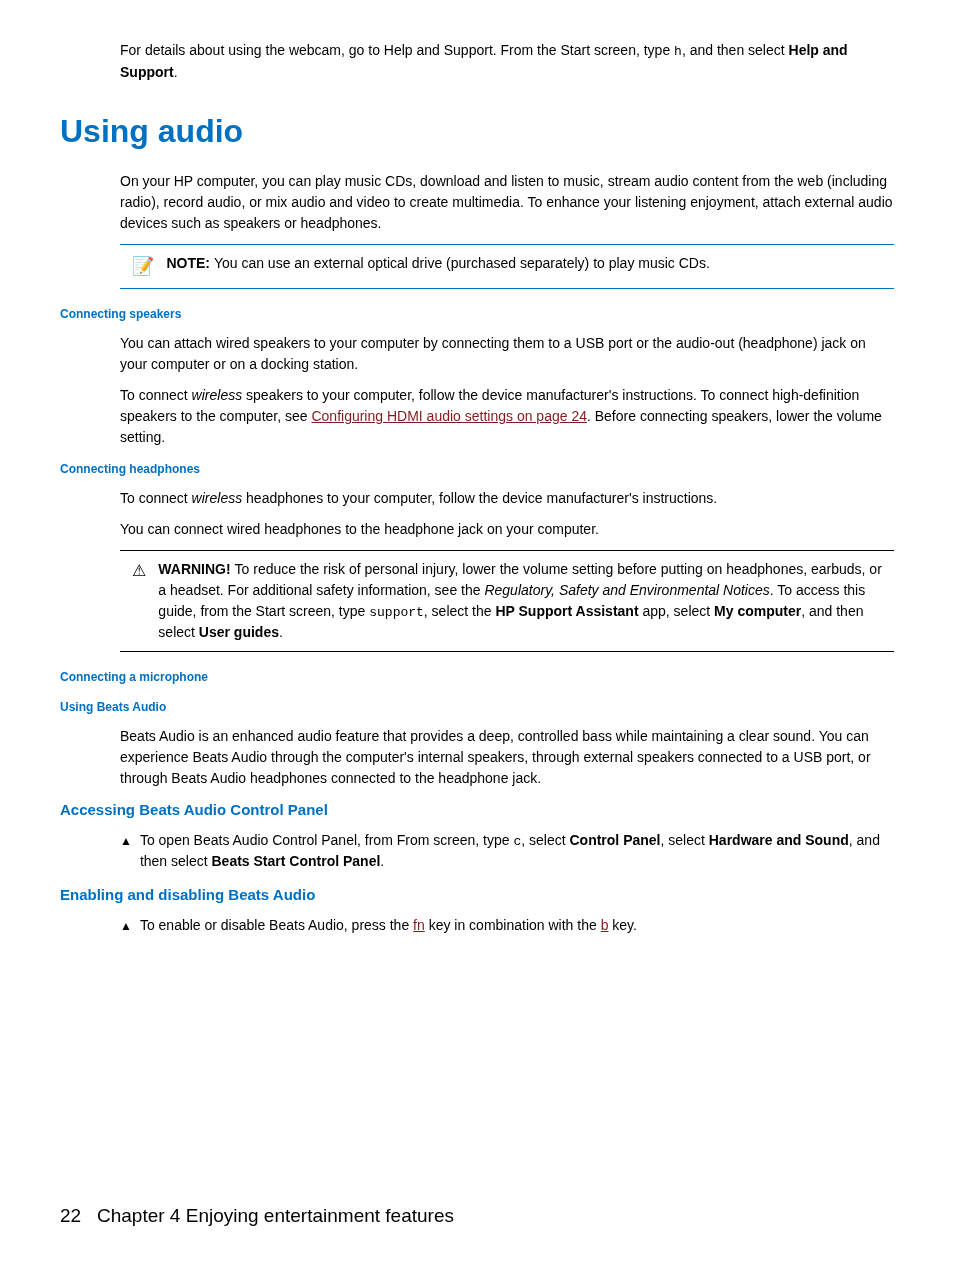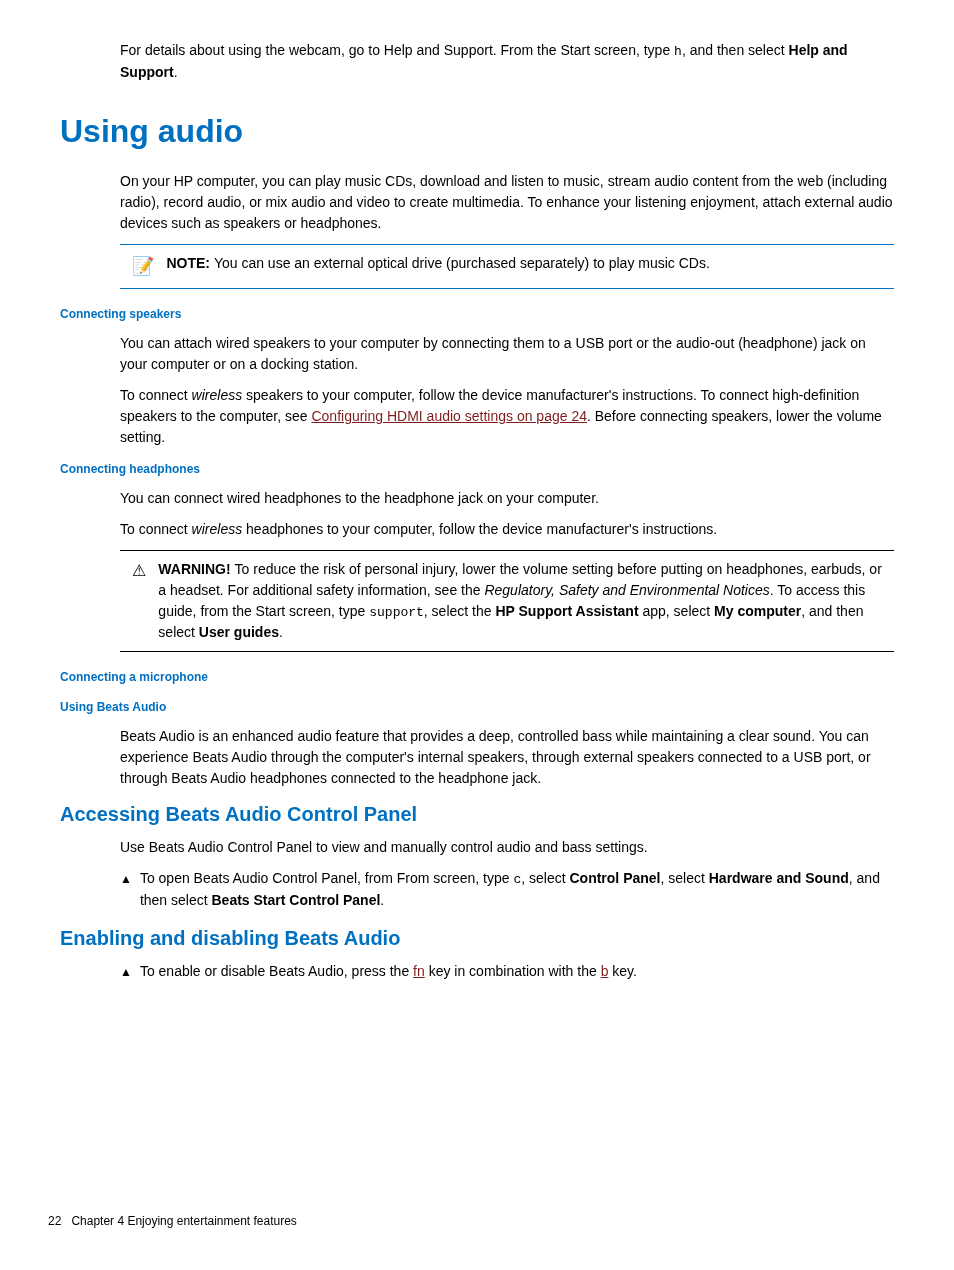--- a/index.html
+++ b/index.html
@@ -34,21 +34,21 @@
 
     .section-heading-h2 {
       font-size: 12px;
       font-weight: bold;
       color: #0070C0;
       margin-bottom: 10px;
       margin-top: 6px;
     }
 
     .section-heading-h3 {
-      font-size: 20px;
+      font-size: 15px;
       font-weight: bold;
       color: #0070C0;
       margin-bottom: 8px;
       margin-top: 6px;
     }
 
     .body-text {
       padding-left: 60px;
       margin-bottom: 10px;
     }
@@ -113,22 +113,22 @@
       margin-bottom: 14px;
     }
 
     .subsection {
       margin-bottom: 12px;
     }
 
     .footer {
       position: absolute;
       bottom: 40px;
-      left: 48px;
-      font-size: 12px;
+      left: 60px;
+      font-size: 19px;
       color: #000;
     }
 
     em {
     }
 
     strong {
       font-weight: bold;
     }
   </style>
@@ -152,44 +152,43 @@
   <div class="subsection">
     <h2 class="section-heading-h2">Connecting speakers</h2>
     <div class="body-text">You can attach wired speakers to your computer by connecting them to a USB port or the audio-out (headphone) jack on your computer or on a docking station.</div>
     <div class="body-text">
       <span>To connect </span><em>wireless</em><span> speakers to your computer, follow the device manufacturer's instructions. To connect high-definition speakers to the computer, see </span><span class="link">Configuring HDMI audio settings on page 24</span><span>. Before connecting speakers, lower the volume setting.</span>
     </div>
   </div>
 
   <div class="subsection">
     <h2 class="section-heading-h2">Connecting headphones</h2>
-    <div class="body-text">You can connect wired headphones to the headphone jack on your computer.</div>
     <div class="body-text">
       <span>To connect </span><em>wireless</em><span> headphones to your computer, follow the device manufacturer's instructions.</span>
     </div>
+    <div class="body-text">You can connect wired headphones to the headphone jack on your computer.</div>
 
     <div class="warning-box">
       <span class="warning-triangle">⚠</span>
       <span>
         <strong>WARNING!</strong>&nbsp;<span>To reduce the risk of personal injury, lower the volume setting before putting on headphones, earbuds, or a headset. For additional safety information, see the </span><em>Regulatory, Safety and Environmental Notices</em><span>. To access this guide, from the Start screen, type </span><code>support</code><span>, select the </span><strong>HP Support Assistant</strong><span> app, select </span><strong>My computer</strong><span>, and then select </span><strong>User guides</strong><span>.</span>
       </span>
     </div>
   </div>
 
   <div class="subsection">
     <h2 class="section-heading-h2">Connecting a microphone</h2>
   </div>
 
   <div class="subsection">
     <h2 class="section-heading-h2">Using Beats Audio</h2>
     <div class="body-text">Beats Audio is an enhanced audio feature that provides a deep, controlled bass while maintaining a clear sound. You can experience Beats Audio through the computer's internal speakers, through external speakers connected to a USB port, or through Beats Audio headphones connected to the headphone jack.</div>
 
     <div class="subsection">
       <h3 class="section-heading-h3">Accessing Beats Audio Control Panel</h3>
-      <div class="body-text">Use Beats Audio Control Panel to view and manually control audio and bass settings.</div>
       <div class="bullet-item">
         <span class="bullet-triangle">▲</span>
         <span>
           <span>To open Beats Audio Control Panel, from From screen, type </span><code>c</code><span>, select </span><strong>Control Panel</strong><span>, select </span><strong>Hardware and Sound</strong><span>, and then select </span><strong>Beats Start Control Panel</strong><span>.</span>
         </span>
       </div>
     </div>
 
     <div class="subsection">
       <h3 class="section-heading-h3">Enabling and disabling Beats Audio</h3>

